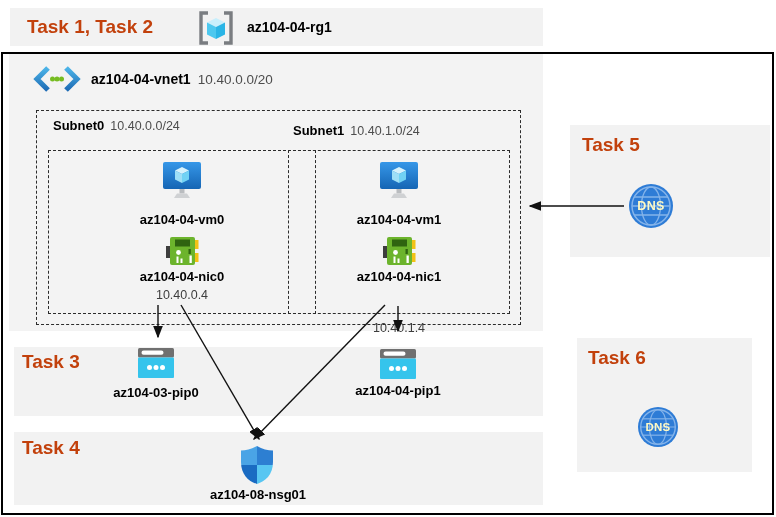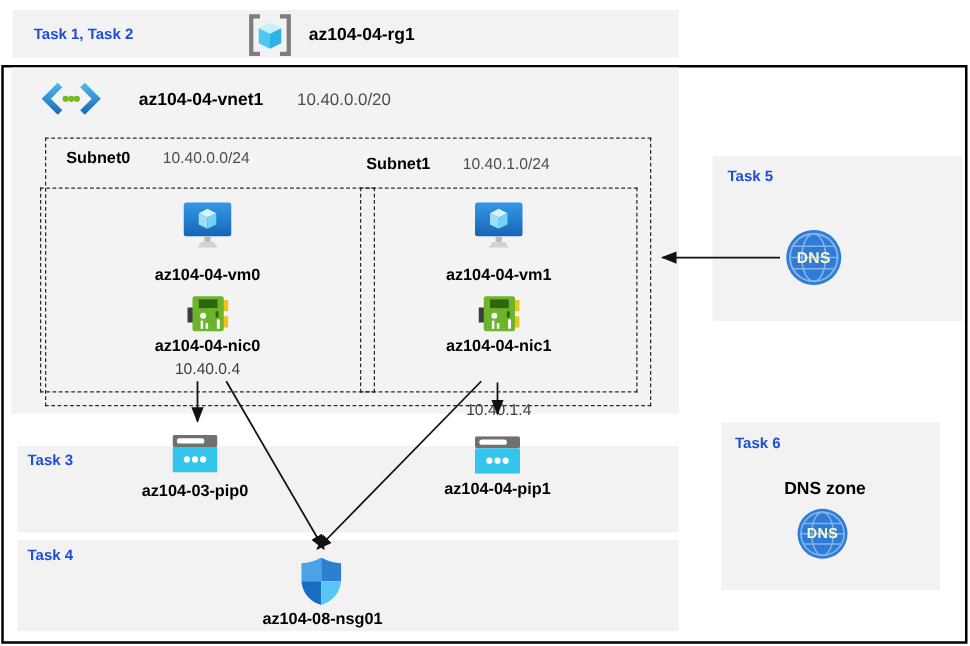--- a/index.html
+++ b/index.html
@@ -3,27 +3,27 @@
 <meta charset="utf-8">
 <style>
   html,body{margin:0;padding:0;}
   body{
     width:776px;height:517px;position:relative;overflow:hidden;background:#fff;
     font-family:"Liberation Sans","DejaVu Sans",sans-serif;
     -webkit-font-smoothing:antialiased;
   }
   .abs{position:absolute;}
   .band{position:absolute;background:#f2f2f2;}
-  .task-label{position:absolute;color:#1d4ed8;font-weight:bold;font-size:12px;}
+  .task-label{position:absolute;color:#c2410c;font-weight:bold;font-size:19px;}
   .bold-label{position:absolute;font-weight:bold;font-size:13px;color:#000;text-align:center;white-space:nowrap;}
   .ip-label{position:absolute;font-size:12.5px;color:#3d3d3d;text-align:center;white-space:nowrap;}
   .dashed{position:absolute;border:1px dashed #2b2b2b;box-sizing:border-box;}
   .main-rect{position:absolute;left:1px;top:52px;width:769px;height:459px;border:2px solid #000;background:transparent;}
   .vnet-bg{position:absolute;left:9px;top:54px;width:534px;height:277px;background:#f3f3f3;}
-  .header-row{position:absolute;display:flex;align-items:center;white-space:nowrap;gap:20px;}
+  .header-row{position:absolute;display:flex;align-items:center;white-space:nowrap;}
   .name-bold{font-weight:bold;font-size:14px;color:#000;}
   .cidr{font-size:13.5px;color:#4d4d4d;margin-left:7px;}
   .sub-name{font-weight:bold;font-size:13px;color:#000;}
   .sub-cidr{font-size:12.5px;color:#4d4d4d;margin-left:6px;}
   .subnet-box{position:absolute;border:1px dashed #2b2b2b;box-sizing:border-box;}
   .centered{left:50%;transform:translateX(-50%);position:absolute;}
   .dns-circle{position:absolute;border-radius:50%;background:#2e7cd6;}
   .dns-circle svg{position:absolute;left:0;top:0;}
   .dns-text{position:absolute;inset:0;display:flex;align-items:center;justify-content:center;
     color:#fef9c3;font-weight:bold;letter-spacing:.3px;}
@@ -71,21 +71,21 @@
 
 <div class="header-row" style="left:53px;top:118px;">
   <span class="sub-name">Subnet0</span>
   <span class="sub-cidr">10.40.0.0/24</span>
 </div>
 <div class="header-row" style="left:293px;top:123px;">
   <span class="sub-name">Subnet1</span>
   <span class="sub-cidr">10.40.1.0/24</span>
 </div>
 
-<div class="subnet-box" style="left:32px;top:150px;width:268px;height:164px;text-decoration:underline;">
+<div class="subnet-box" style="left:48px;top:150px;width:268px;height:164px;text-decoration:underline;">
   <svg class="centered" style="top:9px;" width="40" height="40" viewBox="0 0 40 40">
     <defs>
         <linearGradient id="scr0" x1="0" y1="0" x2="0" y2="1">
       <stop offset="0" stop-color="#3697e8"></stop>
           <stop offset="1" stop-color="#1565b4"></stop>
         </linearGradient>
       </defs>
     <rect x="1" y="2" width="38" height="27" rx="2" fill="url(#scr0)"></rect>
     <polygon points="20,7 27,10.5 20,14 13,10.5" fill="#d6f2fc"></polygon>
     <polygon points="13,10.5 20,14 20,23 13,19.5" fill="#9edff7"></polygon>
@@ -129,21 +129,21 @@
     <circle cx="13.5" cy="17.5" r="2.4" fill="#fff"></circle>
     <rect x="11.5" y="21.5" width="2" height="6.5" fill="#fff"></rect>
     <rect x="15.5" y="23.5" width="2" height="4.5" fill="#fff"></rect>
     <rect x="23.5" y="14" width="2.3" height="5" fill="#2f6410"></rect>
     <rect x="24.5" y="20.5" width="2.3" height="7.5" fill="#fff"></rect>
   </svg>
   <div class="bold-label centered" style="top:118px;">az104-04-nic1</div>
   <div class="ip-label centered" style="top:137px;margin-top:33px;">10.40.1.4</div>
 </div>
 
-<div class="band" style="left:14px;top:347px;width:529px;height:69px;margin-top:10px;">
+<div class="band" style="left:14px;top:347px;width:529px;height:69px;">
   <span class="task-label" style="left:8px;top:4px;">Task 3</span>
 </div>
 
 <svg class="abs" style="left:138px;top:348px;" width="36" height="30" viewBox="0 0 36 30">
   <rect x="0" y="0" width="36" height="9.5" rx="1.5" fill="#707070"></rect>
   <rect x="3.5" y="2.6" width="22" height="4.2" rx="2.1" fill="#fff"></rect>
   <rect x="0" y="9.5" width="36" height="20.5" rx="1" fill="#35c4ec"></rect>
   <circle cx="11.5" cy="19.5" r="2.5" fill="#fff"></circle>
   <circle cx="18" cy="19.5" r="2.5" fill="#fff"></circle>
   <circle cx="24.5" cy="19.5" r="2.5" fill="#fff"></circle>
@@ -188,21 +188,20 @@
       <line x1="5" y1="13" x2="39" y2="13" stroke="#85b4ea" stroke-width="1.3"></line>
       <line x1="3" y1="22" x2="41" y2="22" stroke="#85b4ea" stroke-width="1.3"></line>
       <line x1="5" y1="31" x2="39" y2="31" stroke="#85b4ea" stroke-width="1.3"></line>
     </svg>
     <span class="dns-text" style="font-size:12.5px;">DNS</span>
   </div>
 </div>
 
 <div class="band" style="left:577px;top:338px;width:175px;height:134px;">
   <span class="task-label" style="left:11px;top:9px;">Task 6</span>
-  <div class="bold-label" style="left:0;top:44px;width:166px;font-size:14px;">DNS zone</div>
   <div class="dns-circle" style="left:61px;top:69px;width:40px;height:40px;">
     <svg width="40" height="40" viewBox="0 0 44 44">
       <circle cx="22" cy="22" r="19" fill="none" stroke="#85b4ea" stroke-width="1.5"></circle>
       <ellipse cx="22" cy="22" rx="9.5" ry="19" fill="none" stroke="#85b4ea" stroke-width="1.3"></ellipse>
       <line x1="5" y1="13" x2="39" y2="13" stroke="#85b4ea" stroke-width="1.3"></line>
       <line x1="3" y1="22" x2="41" y2="22" stroke="#85b4ea" stroke-width="1.3"></line>
       <line x1="5" y1="31" x2="39" y2="31" stroke="#85b4ea" stroke-width="1.3"></line>
     </svg>
     <span class="dns-text" style="font-size:11.5px;">DNS</span>
   </div>

